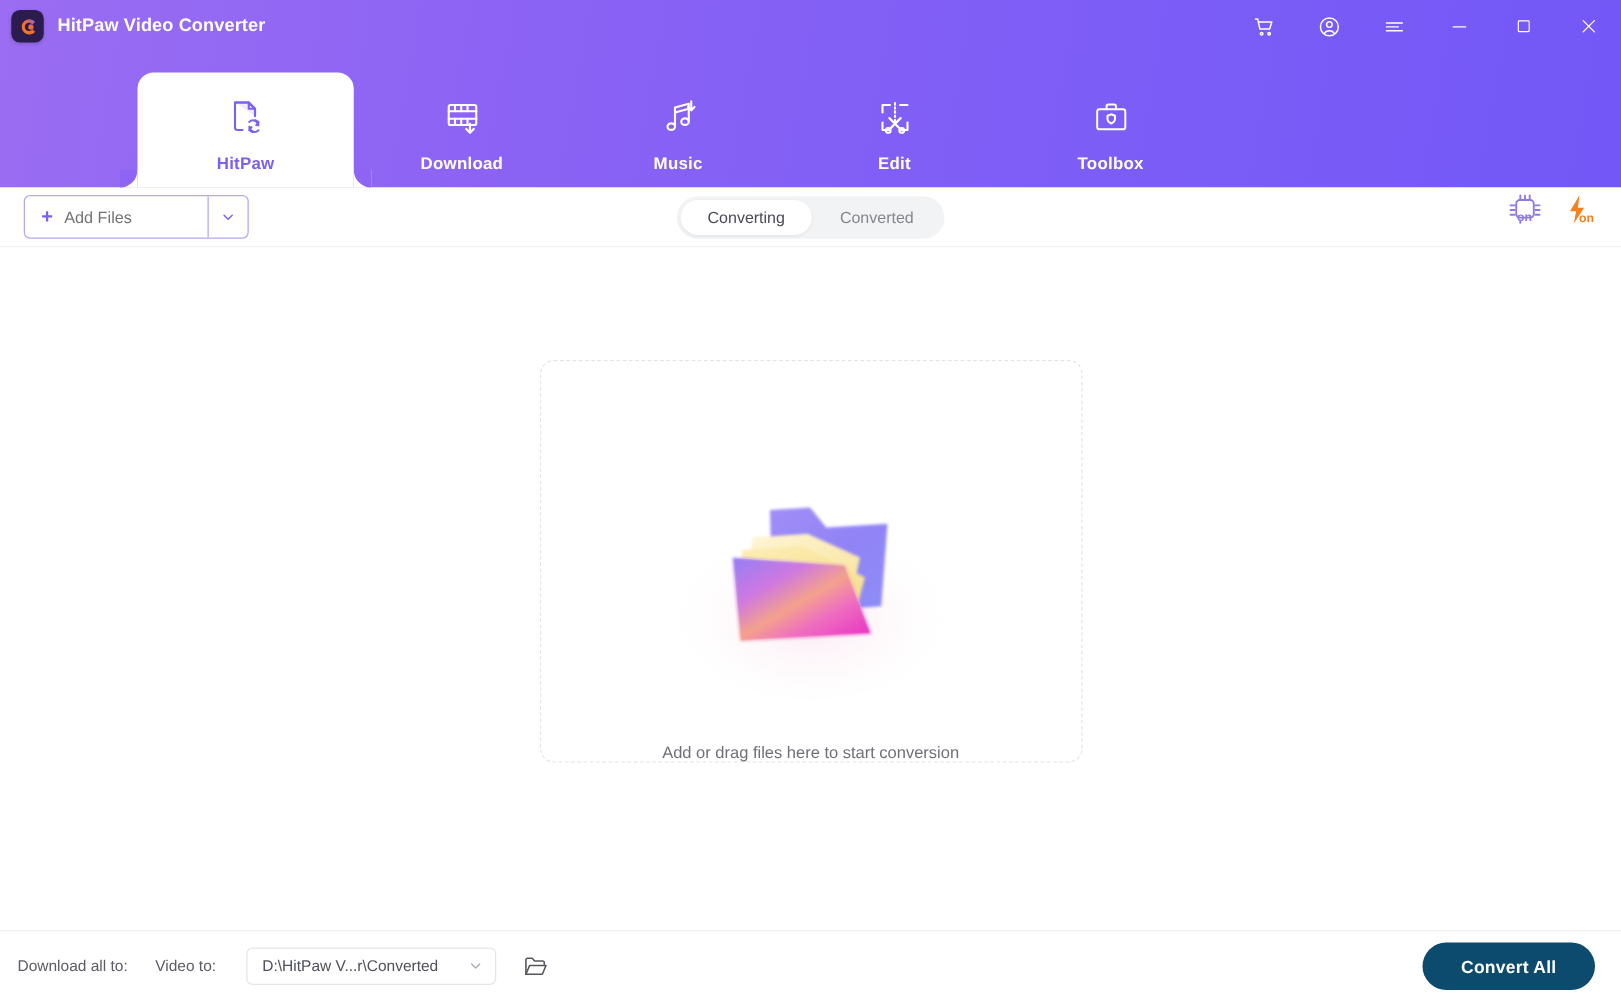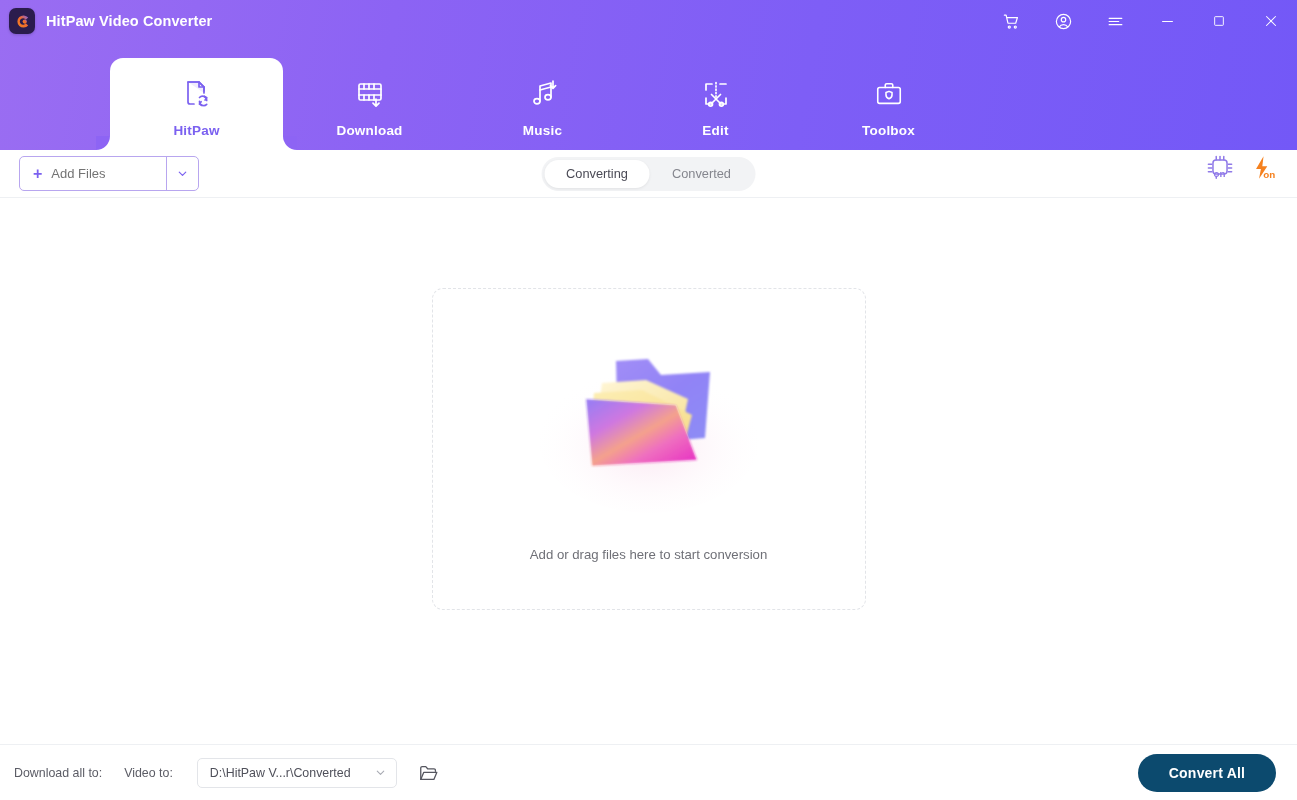--- a/index.html
+++ b/index.html
@@ -172,21 +172,21 @@
     background: #ffffff;
     display: flex; align-items: center; justify-content: center;
     position: relative;
   }
   .dropzone {
     width: 434px; height: 322px;
     margin-top: -44px;
     border: 1px dashed #e2e4e8;
     border-radius: 11px;
     display: flex; flex-direction: column;
-    align-items: center; justify-content: center;
+    align-items: center; justify-content: flex-end;
     cursor: pointer;
   }
   .folder-wrap {
     width: 250px; height: 186px;
     position: relative;
     margin-top: -4px;
   }
   .dz-text {
     margin-top: 28px;
     font-size: 13.2px;

